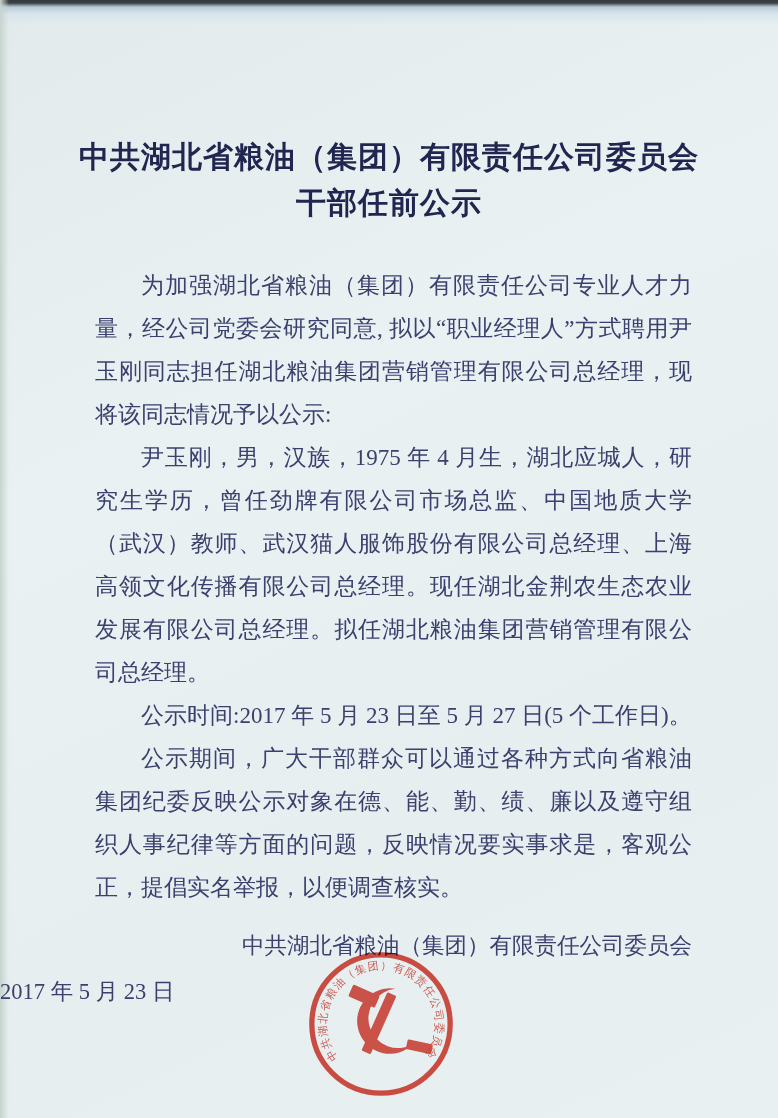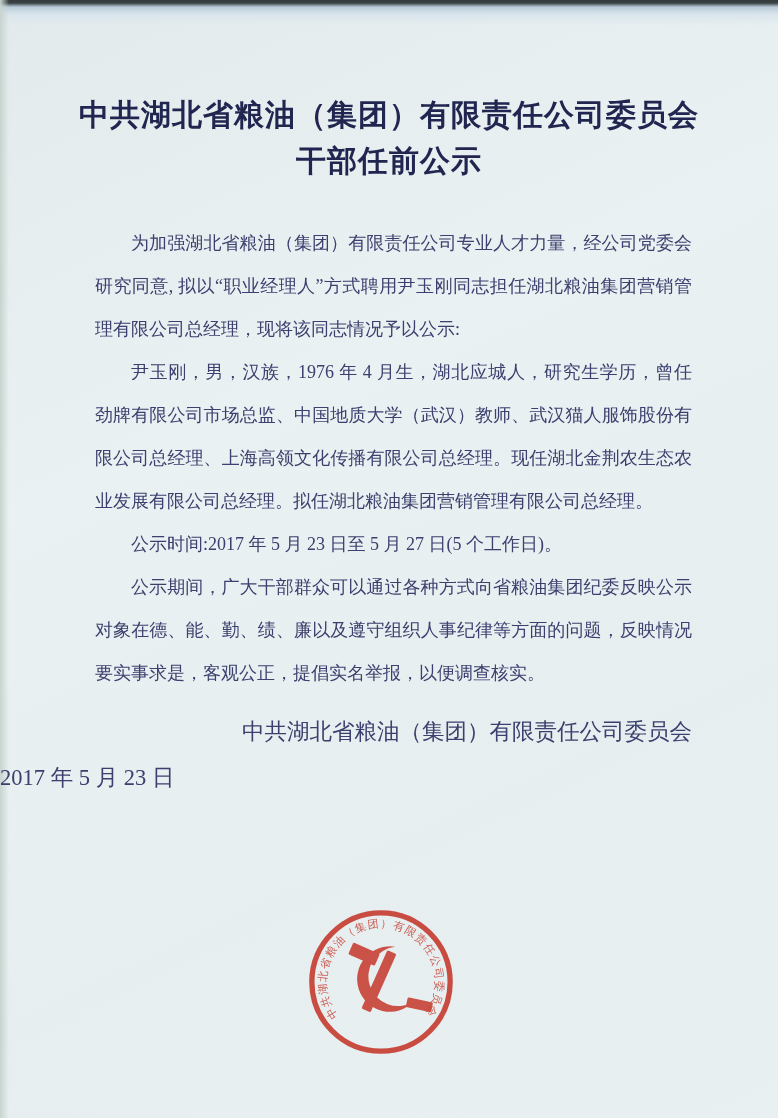--- a/index.html
+++ b/index.html
@@ -22,35 +22,35 @@
       #b9cbd8 7px, #d9e5ec 14px,
       rgba(233,239,241,0) 26px);
     pointer-events: none;
   }
   .scan-left {
     position: absolute; top: 0; bottom: 0; left: 0; width: 9px;
     background: linear-gradient(90deg, #c7d4cf 0px, rgba(233,239,241,0) 9px);
     pointer-events: none;
   }
   .doc {
-    position: absolute; inset: 0;
+    position: absolute; inset: 0; margin-top: 42px;
   }
   .title {
     padding-top: 92px;
     text-align: center;
     font-family: "Liberation Sans", "DejaVu Sans", sans-serif;
     font-weight: bold;
     font-size: 30px;
     line-height: 46px;
     letter-spacing: 1px;
     color: #20264f;
   }
   .content {
     margin: 38px 86px 0 95px;
-    font-size: 18px;
+    font-size: 23px;
     line-height: 43px;
     color: #3b406e;
     text-align: justify;
     text-justify: inter-ideograph;
   }
   .content p { margin: 0; text-indent: 2em; }
   .footer {
     margin-top: 14px;
     color: #3b406e;
     font-size: 22.5px;
@@ -83,21 +83,21 @@
 
   <div class="doc">
 
     <div class="title">
       <div>中共湖北省粮油（集团）有限责任公司委员会</div>
       <div>干部任前公示</div>
     </div>
 
     <div class="content">
       <p>为加强湖北省粮油（集团）有限责任公司专业人才力量，经公司党委会研究同意, 拟以“职业经理人”方式聘用尹玉刚同志担任湖北粮油集团营销管理有限公司总经理，现将该同志情况予以公示:</p>
-      <p>尹玉刚，男，汉族，1976 年 4 月生，湖北应城人，研究生学历，曾任劲牌有限公司市场总监、中国地质大学（武汉）教师、武汉猫人服饰股份有限公司总经理、上海高领文化传播有限公司总经理。现任湖北金荆农生态农业发展有限公司总经理。拟任湖北粮油集团营销管理有限公司总经理。</p>
+      <p>尹玉刚，男，汉族，1975 年 4 月生，湖北应城人，研究生学历，曾任劲牌有限公司市场总监、中国地质大学（武汉）教师、武汉猫人服饰股份有限公司总经理、上海高领文化传播有限公司总经理。现任湖北金荆农生态农业发展有限公司总经理。拟任湖北粮油集团营销管理有限公司总经理。</p>
       <p>公示时间:2017 年 5 月 23 日至 5 月 27 日(5 个工作日)。</p>
       <p>公示期间，广大干部群众可以通过各种方式向省粮油集团纪委反映公示对象在德、能、勤、绩、廉以及遵守组织人事纪律等方面的问题，反映情况要实事求是，客观公正，提倡实名举报，以便调查核实。</p>
     </div>
 
     <div class="footer">
       <div class="signature">中共湖北省粮油（集团）有限责任公司委员会</div>
       <div class="dateline">2017 年 5 月 23 日</div>
     </div>
 
     <svg class="seal" viewBox="0 0 200 200">

